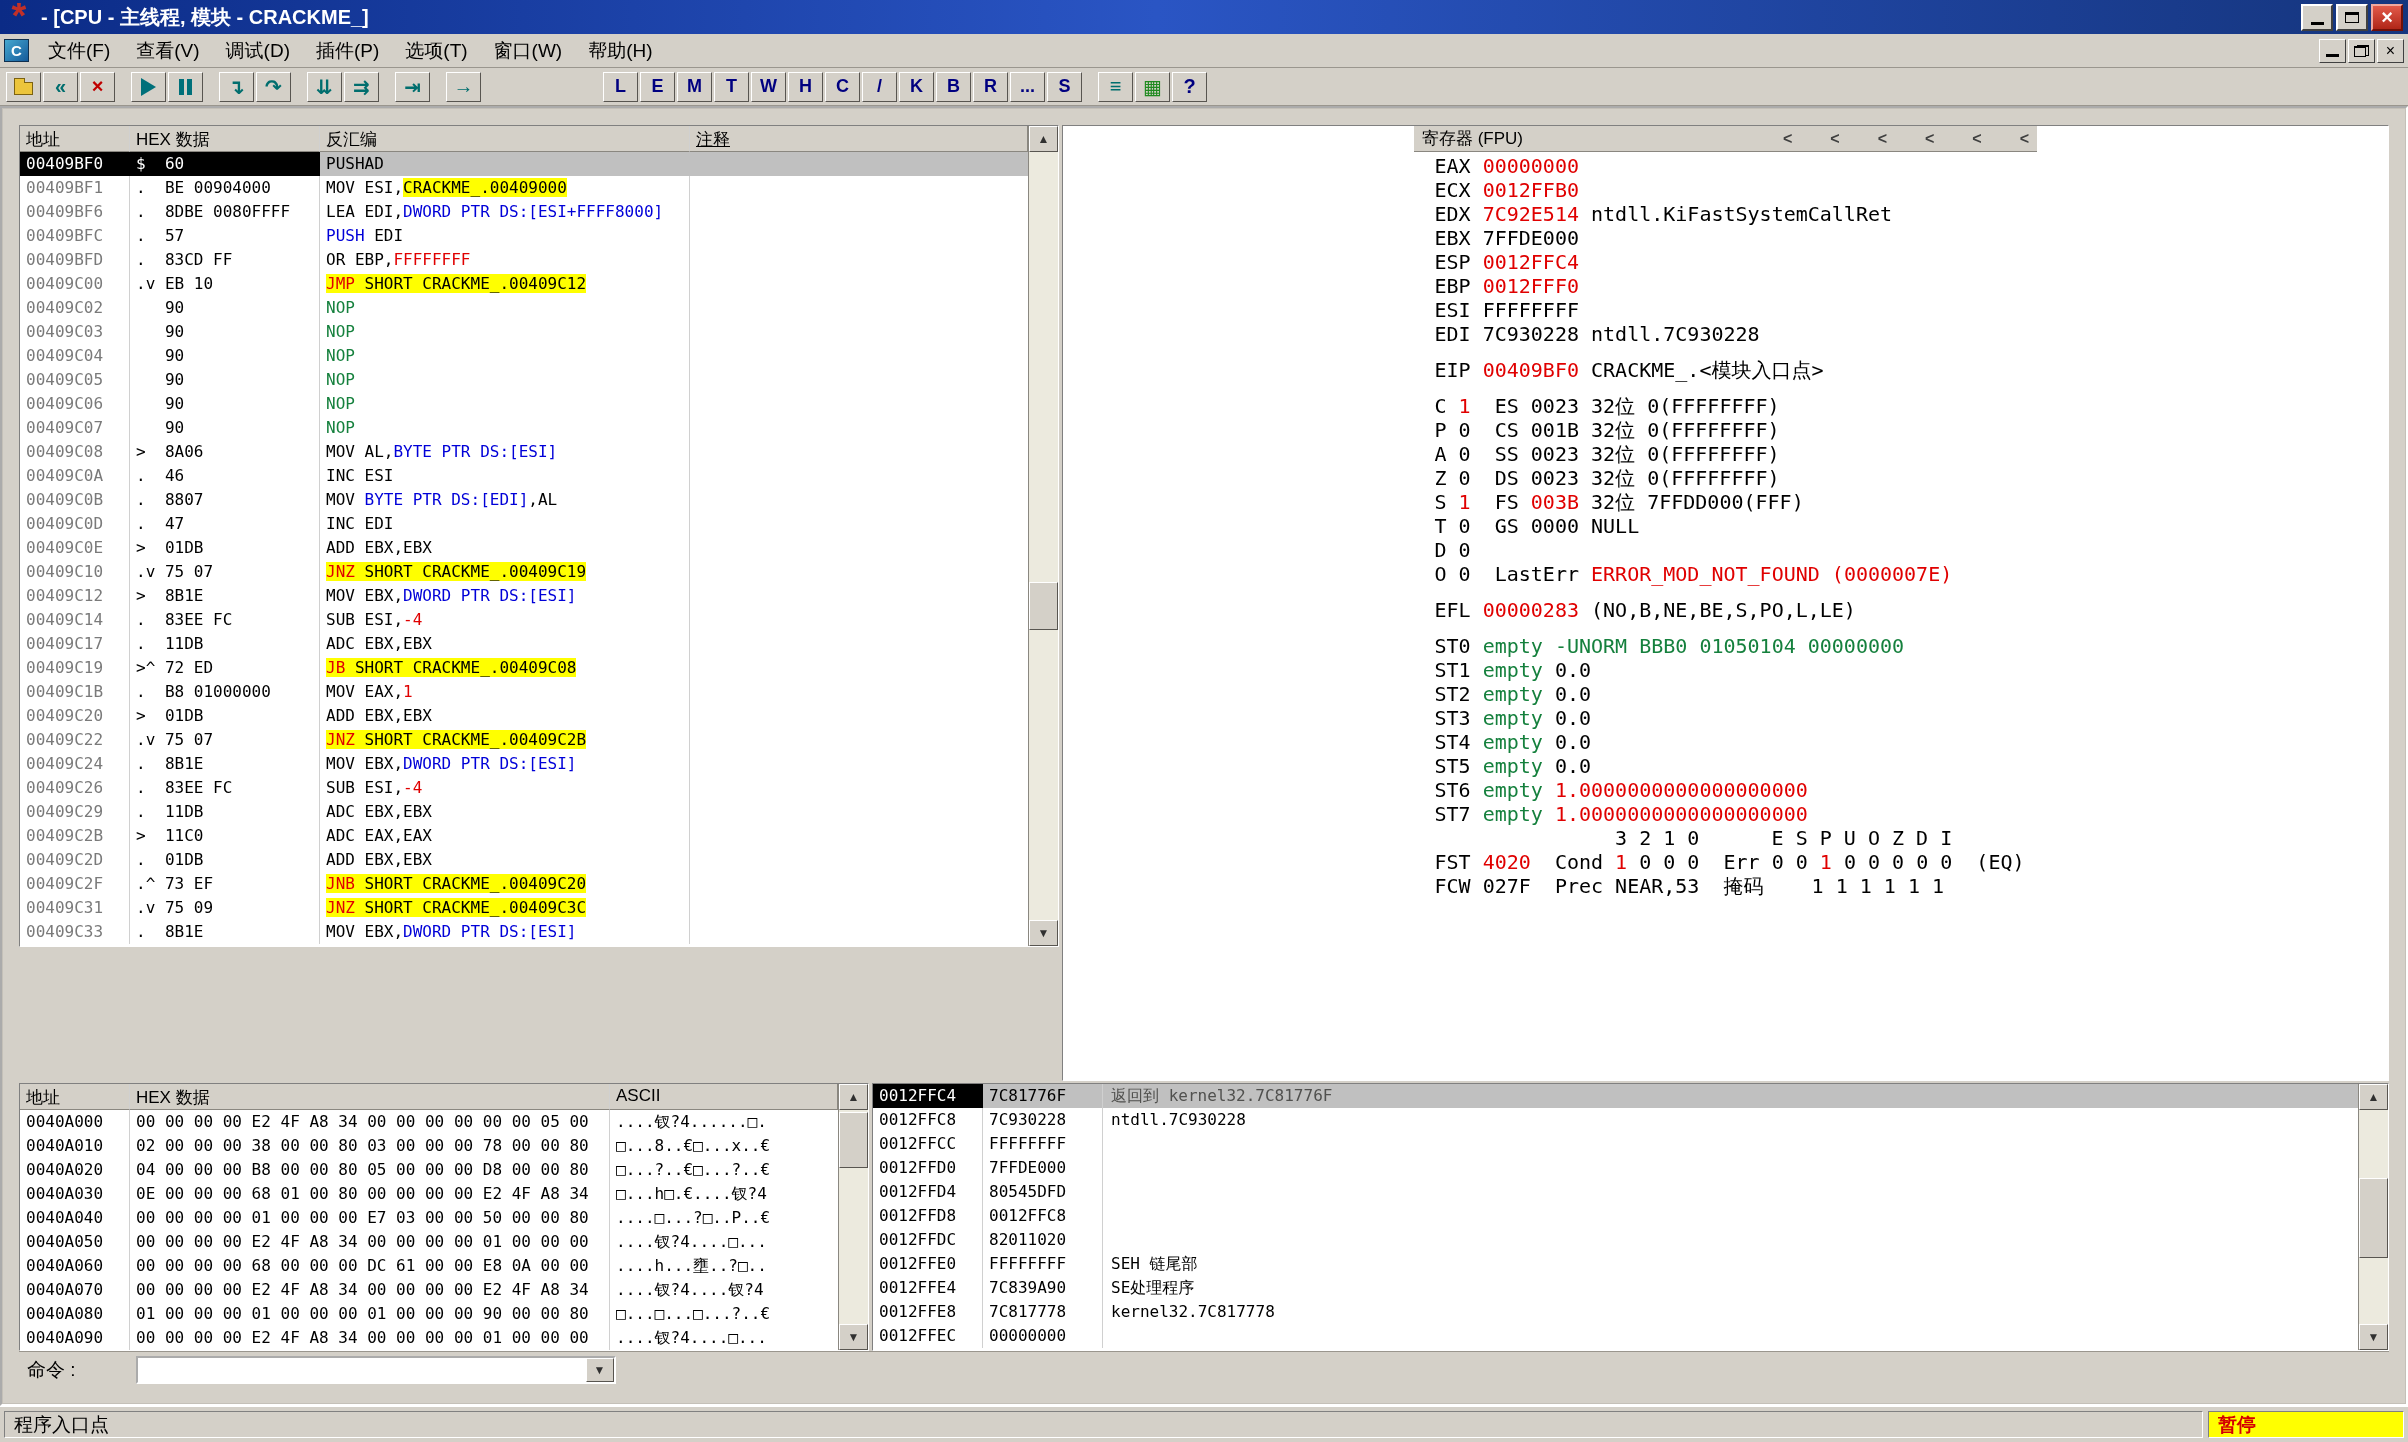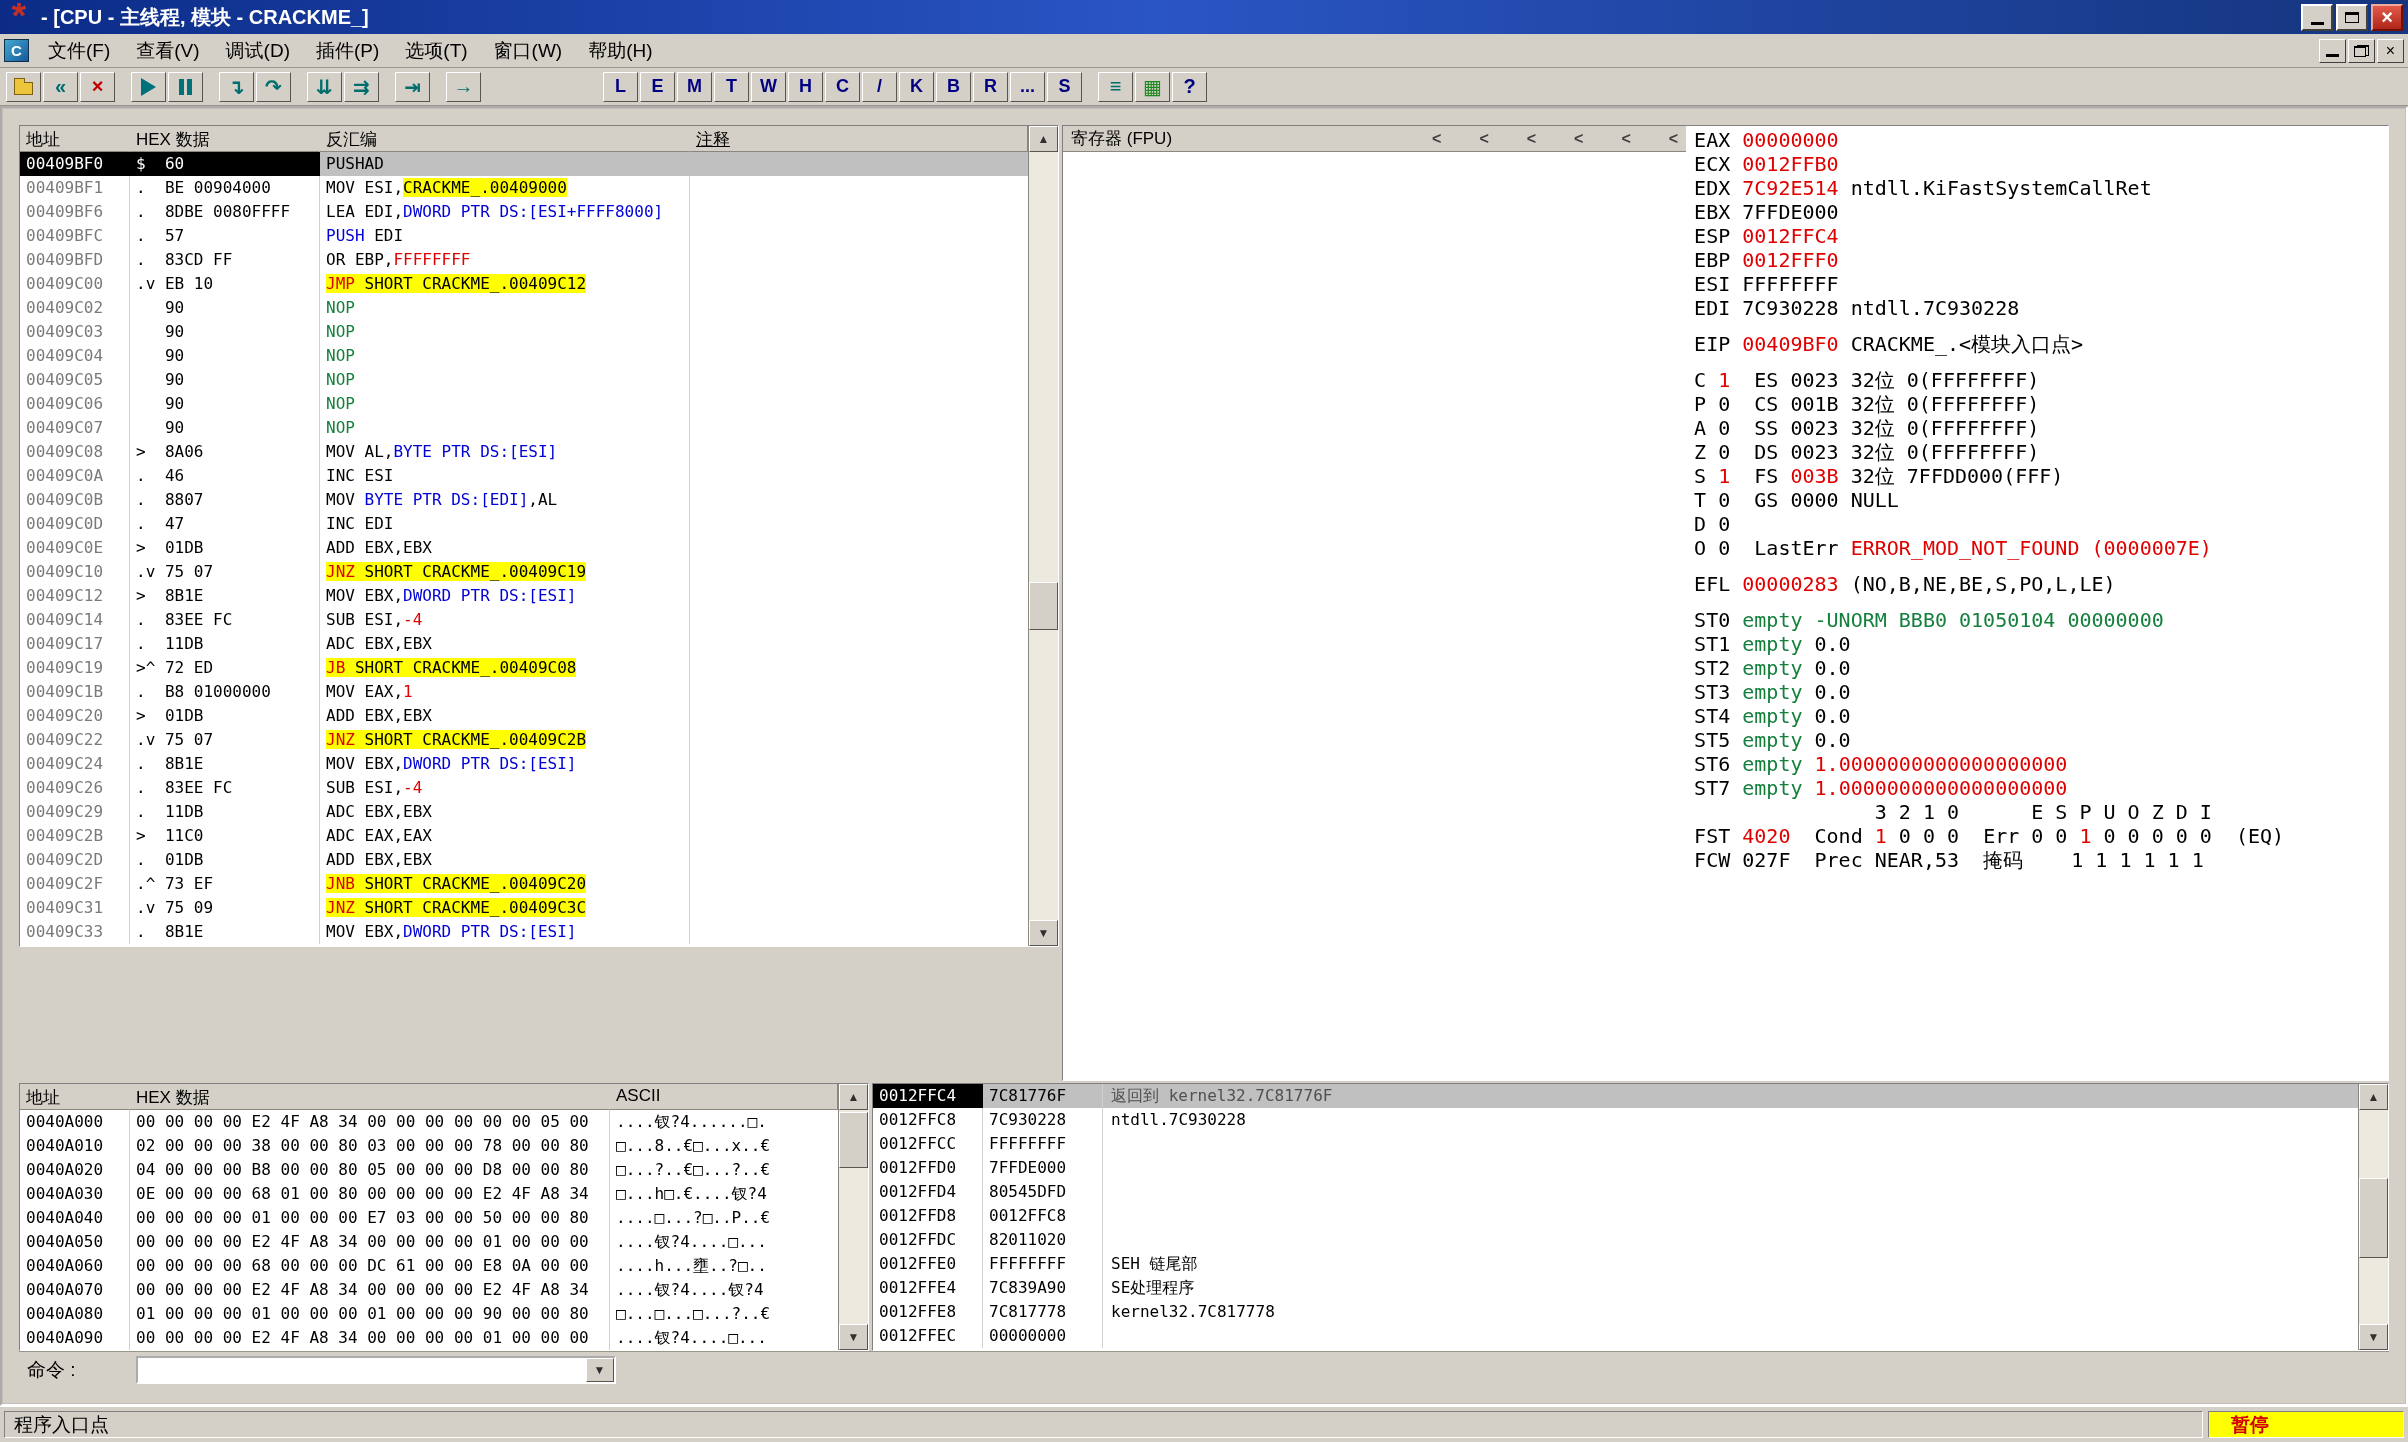--- a/index.html
+++ b/index.html
@@ -70,21 +70,21 @@
   .c-j{color:#e00000;background:#ffff00;}
   .c-y{color:#000;background:#ffff00;}
 
   
   .vscroll{width:30px;flex:0 0 auto;display:flex;flex-direction:column;background:#eceade;border-left:1px solid #8a8780;}
   .sb-btn{height:26px;flex:0 0 auto;background:#d4d0c8;border-top:1px solid #fff;border-left:1px solid #fff;border-right:1px solid #585550;border-bottom:1px solid #585550;display:flex;align-items:center;justify-content:center;font-size:12px;color:#303030;}
   .sb-track{flex:1;position:relative;}
   .sb-thumb{position:absolute;left:0;width:100%;background:#d4d0c8;border-top:1px solid #fff;border-left:1px solid #fff;border-right:1px solid #585550;border-bottom:1px solid #585550;}
 
   
-  .reg-pane{flex:1;align-self:stretch;display:flex;flex-direction:row;}
+  .reg-pane{flex:1;align-self:stretch;display:flex;flex-direction:column;align-items:center;}
   .reg-head{height:26px;flex:0 0 auto;background:#d4d0c8;border-bottom:1px solid #8a8780;display:flex;align-items:center;padding:0 8px;font-size:17px;}
   .chev{margin-left:38px;color:#404040;font-size:16px;font-weight:bold;}
   .chev.first{margin-left:260px;}
   .reg-lines{flex:1;overflow:hidden;padding-top:2px;}
   .regline{height:24px;line-height:24px;padding-left:8px;white-space:pre;font-family:"DejaVu Sans Mono","Liberation Mono",monospace;font-size:20px;}
   .regline.blank{height:12px;}
 
   
   .bottom-panes{height:268px;flex:0 0 auto;display:flex;gap:3px;margin-top:2px;overflow:hidden;}
   .dump-pane{width:850px;flex:0 0 auto;display:flex;height:100%;}
@@ -106,21 +106,21 @@
   
   .cmdbar{height:36px;flex:0 0 auto;display:flex;align-items:center;padding:0 8px;background:#d4d0c8;border-top:1px solid #9a968e;}
   .cmd-label{font-size:19px;margin-right:60px;white-space:nowrap;}
   .combo{width:480px;height:28px;background:#fff;border:2px inset #fff;display:flex;}
   .combo-field{flex:1;border:none;outline:none;font-size:16px;font-family:"DejaVu Sans Mono",monospace;padding:0 4px;background:#fff;}
   .combo-btn{width:28px;background:#d4d0c8;border-top:1px solid #fff;border-left:1px solid #fff;border-right:1px solid #585550;border-bottom:1px solid #585550;display:flex;align-items:center;justify-content:center;font-size:12px;color:#303030;}
 
   
   .statusbar{height:36px;flex:0 0 auto;background:#d4d0c8;display:flex;align-items:center;padding:3px 4px;border-top:1px solid #fff;}
   .status-left{flex:1;height:27px;line-height:25px;border:1px solid;border-color:#808080 #fff #fff #808080;padding:0 9px;font-size:19px;background:#d4d0c8;white-space:nowrap;overflow:hidden;}
-  .status-right{width:196px;height:27px;line-height:25px;margin-left:5px;border:1px solid;border-color:#808080 #fff #fff #808080;background:#ffff00;color:#d40000;font-weight:bold;font-size:19px;padding:0 22px;}
+  .status-right{width:196px;height:27px;line-height:25px;margin-left:5px;border:1px solid;border-color:#808080 #fff #fff #808080;background:#ffff00;color:#d40000;font-weight:bold;font-size:19px;padding:0 9px;}
 </style>
 </head>
 <body>
 
 <div class="titlebar">
   <span class="title-icon">*</span>
   <span class="title-text">- [CPU - 主线程, 模块 - CRACKME_]</span>
   <span class="tb-btns">
     <span class="wbtn">
         <i class="ic-min"></i>

